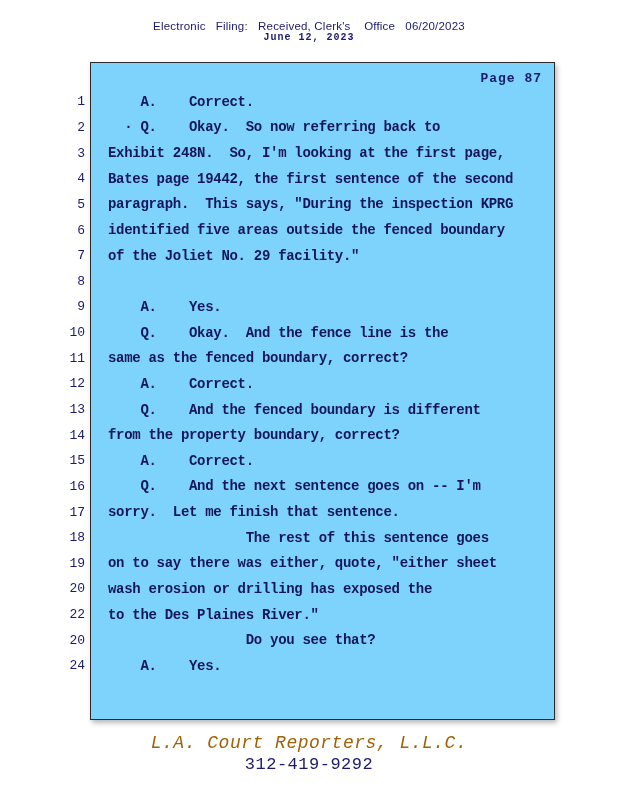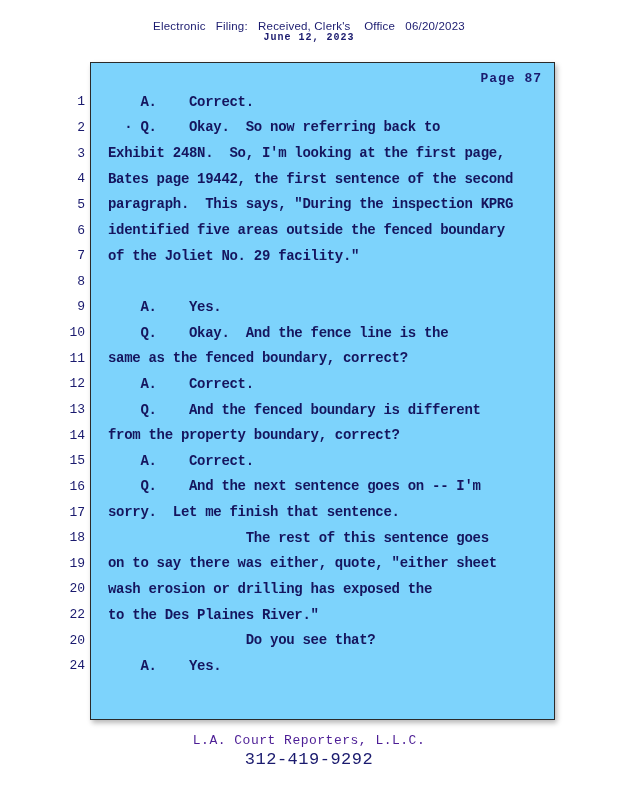--- a/index.html
+++ b/index.html
@@ -91,23 +91,24 @@
   }
   .footer {
     position: absolute;
     top: 733px;
     left: 0;
     width: 100%;
     text-align: center;
   }
   .footer-company {
     font-family: "Liberation Mono", monospace;
-    font-size: 13px;
+    font-size: 18px;
     letter-spacing: 0.5px;
-    color: #4c1d95;
+    color: #a16207;
+    font-style: italic;
   }
   .footer-phone {
     margin-top: 2px;
     font-family: "Liberation Mono", monospace;
     font-size: 17px;
     letter-spacing: 0.5px;
     color: #1a1a6e;
   }
 </style>
 </head>

